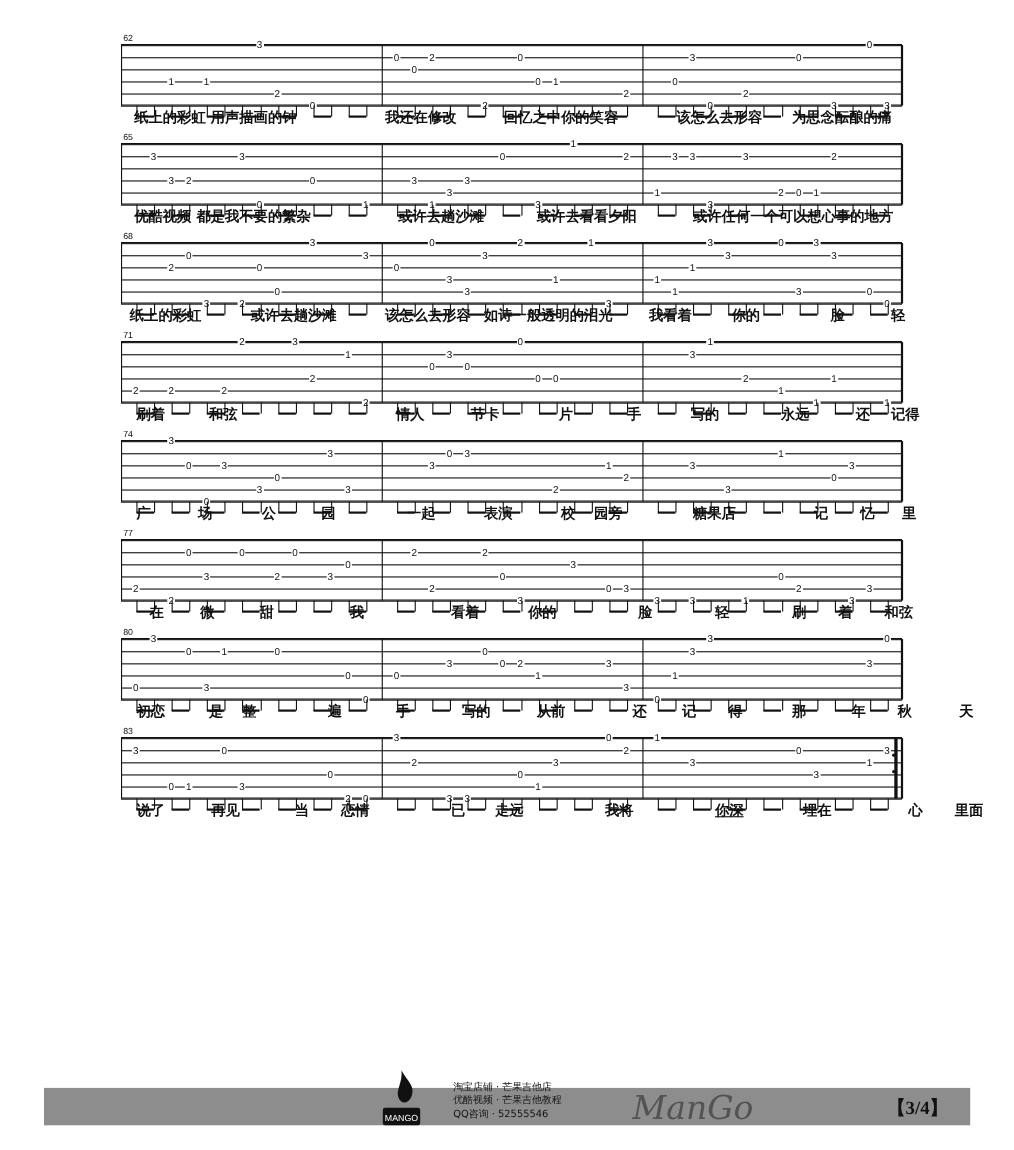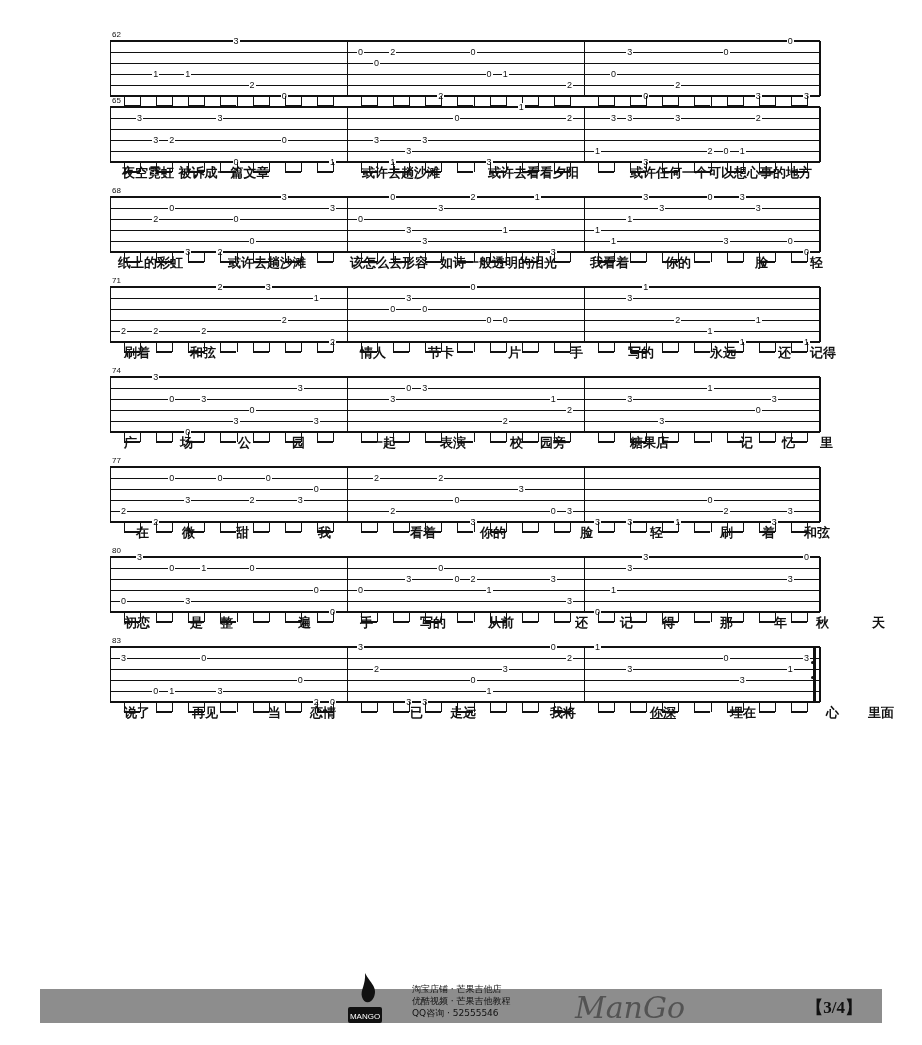--- a/index.html
+++ b/index.html
@@ -224,20 +224,27 @@
           <div class="beam" style="left: 584.429px; top: 64px; width: 16.0714px;"></div>
           <div class="stem" style="left: 616.571px; top: 55px; height: 10px;"></div>
           <div class="stem" style="left: 632.643px; top: 55px; height: 10px;"></div>
           <div class="beam" style="left: 616.571px; top: 64px; width: 16.0714px;"></div>
           <div class="stem" style="left: 648.714px; top: 55px; height: 10px;"></div>
           <div class="stem" style="left: 664.786px; top: 55px; height: 10px;"></div>
           <div class="beam" style="left: 648.714px; top: 64px; width: 16.0714px;"></div>
           <div class="stem" style="left: 680.857px; top: 55px; height: 10px;"></div>
           <div class="stem" style="left: 696.929px; top: 55px; height: 10px;"></div>
           <div class="beam" style="left: 680.857px; top: 64px; width: 16.0714px;"></div>
+        </div>
+        <div class="lyrics">
+          <div class="lyric" style="left: 12px;">纸上的彩虹 用声描画的钟</div>
+          <div class="lyric" style="left: 240px;">我还在修改</div>
+          <div class="lyric" style="left: 348px;">回忆之中你的笑容</div>
+          <div class="lyric" style="left: 505px;">该怎么去形容</div>
+          <div class="lyric" style="left: 610px;">为思念酝酿的痛</div>
         </div>
       </div>
       <div class="system">
         <div class="tab-block">
           <div class="tab-lines">
             <div class="ln"></div>
             <div class="ln"></div>
             <div class="ln"></div>
             <div class="ln"></div>
             <div class="ln"></div>
@@ -330,21 +337,21 @@
           <div class="stem" style="left: 632.643px; top: 55px; height: 10px;"></div>
           <div class="beam" style="left: 616.571px; top: 64px; width: 16.0714px;"></div>
           <div class="stem" style="left: 648.714px; top: 55px; height: 10px;"></div>
           <div class="stem" style="left: 664.786px; top: 55px; height: 10px;"></div>
           <div class="beam" style="left: 648.714px; top: 64px; width: 16.0714px;"></div>
           <div class="stem" style="left: 680.857px; top: 55px; height: 10px;"></div>
           <div class="stem" style="left: 696.929px; top: 55px; height: 10px;"></div>
           <div class="beam" style="left: 680.857px; top: 64px; width: 16.0714px;"></div>
         </div>
         <div class="lyrics">
-          <div class="lyric" style="left: 12px;">夜空霓虹 被诉成一篇文章</div>
+          <div class="lyric" style="left: 12px;">优酷视频 都是我不要的繁杂</div>
           <div class="lyric" style="left: 252px; text-align: right;">或许去趟沙滩</div>
           <div class="lyric" style="left: 378px;">或许去看看夕阳</div>
           <div class="lyric" style="left: 520px;">或许任何一个可以想心事的地方</div>
         </div>
       </div>
       <div class="system">
         <div class="tab-block">
           <div class="tab-lines">
             <div class="ln"></div>
             <div class="ln"></div>

